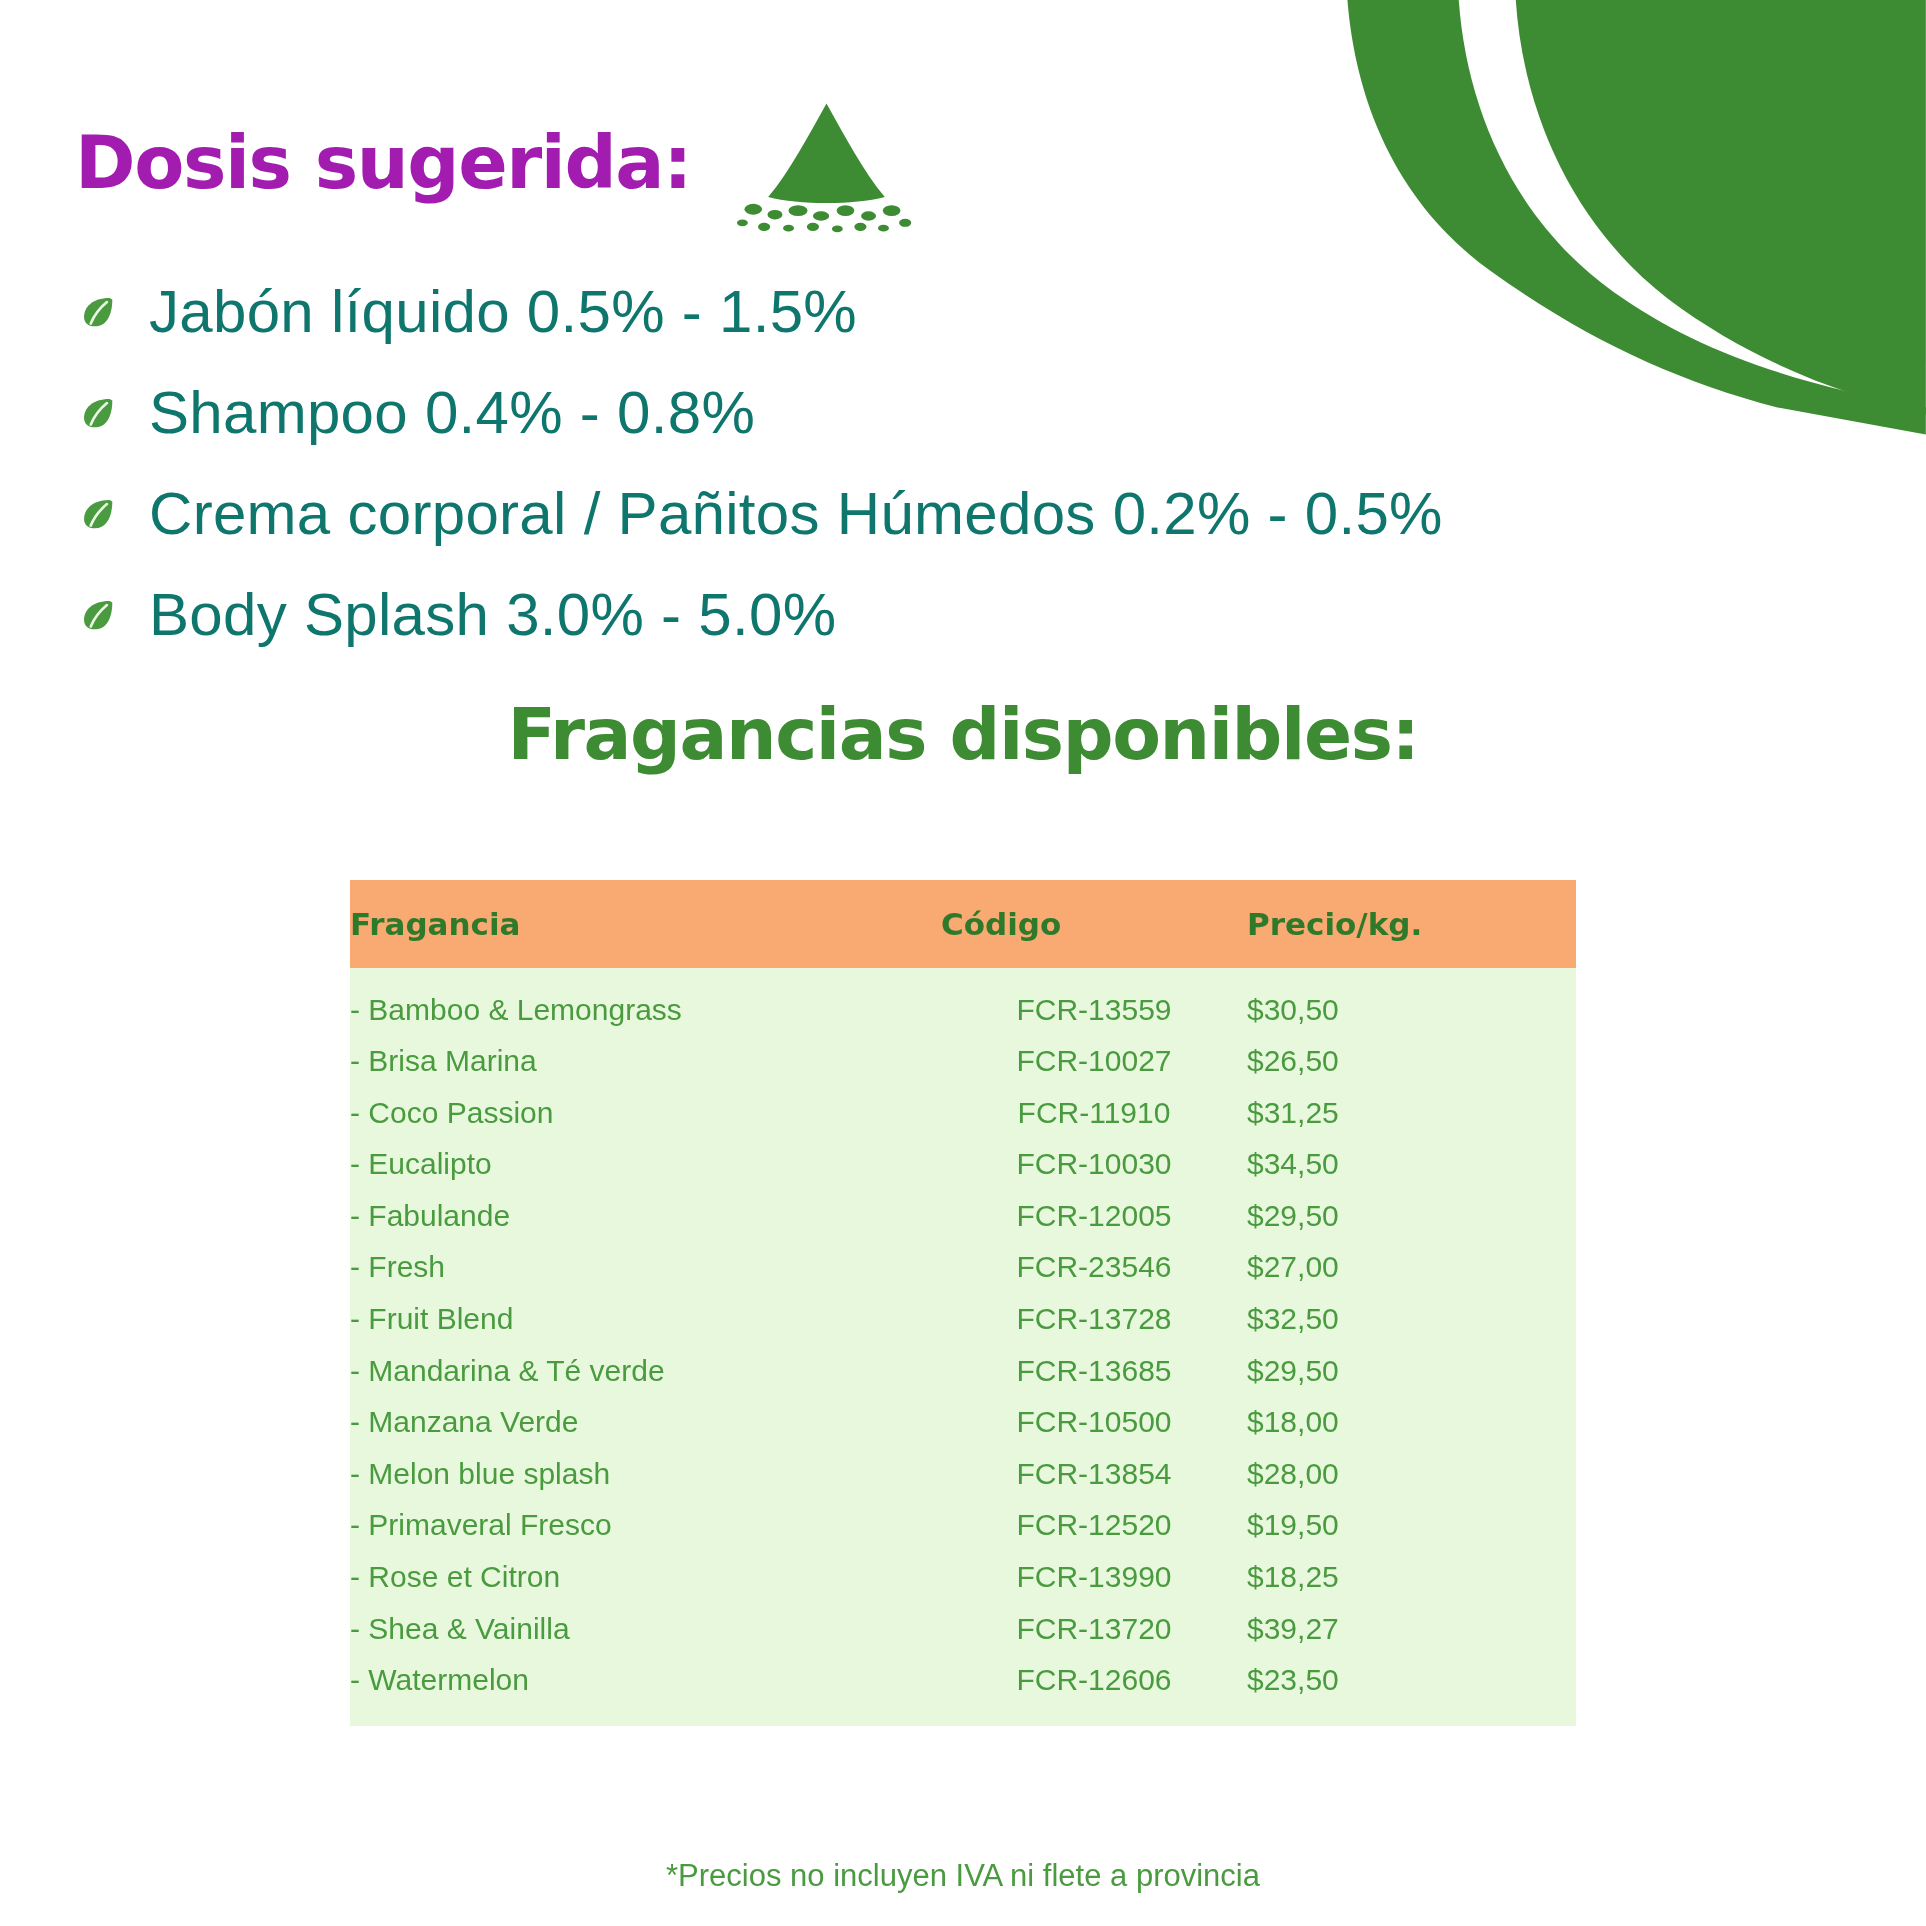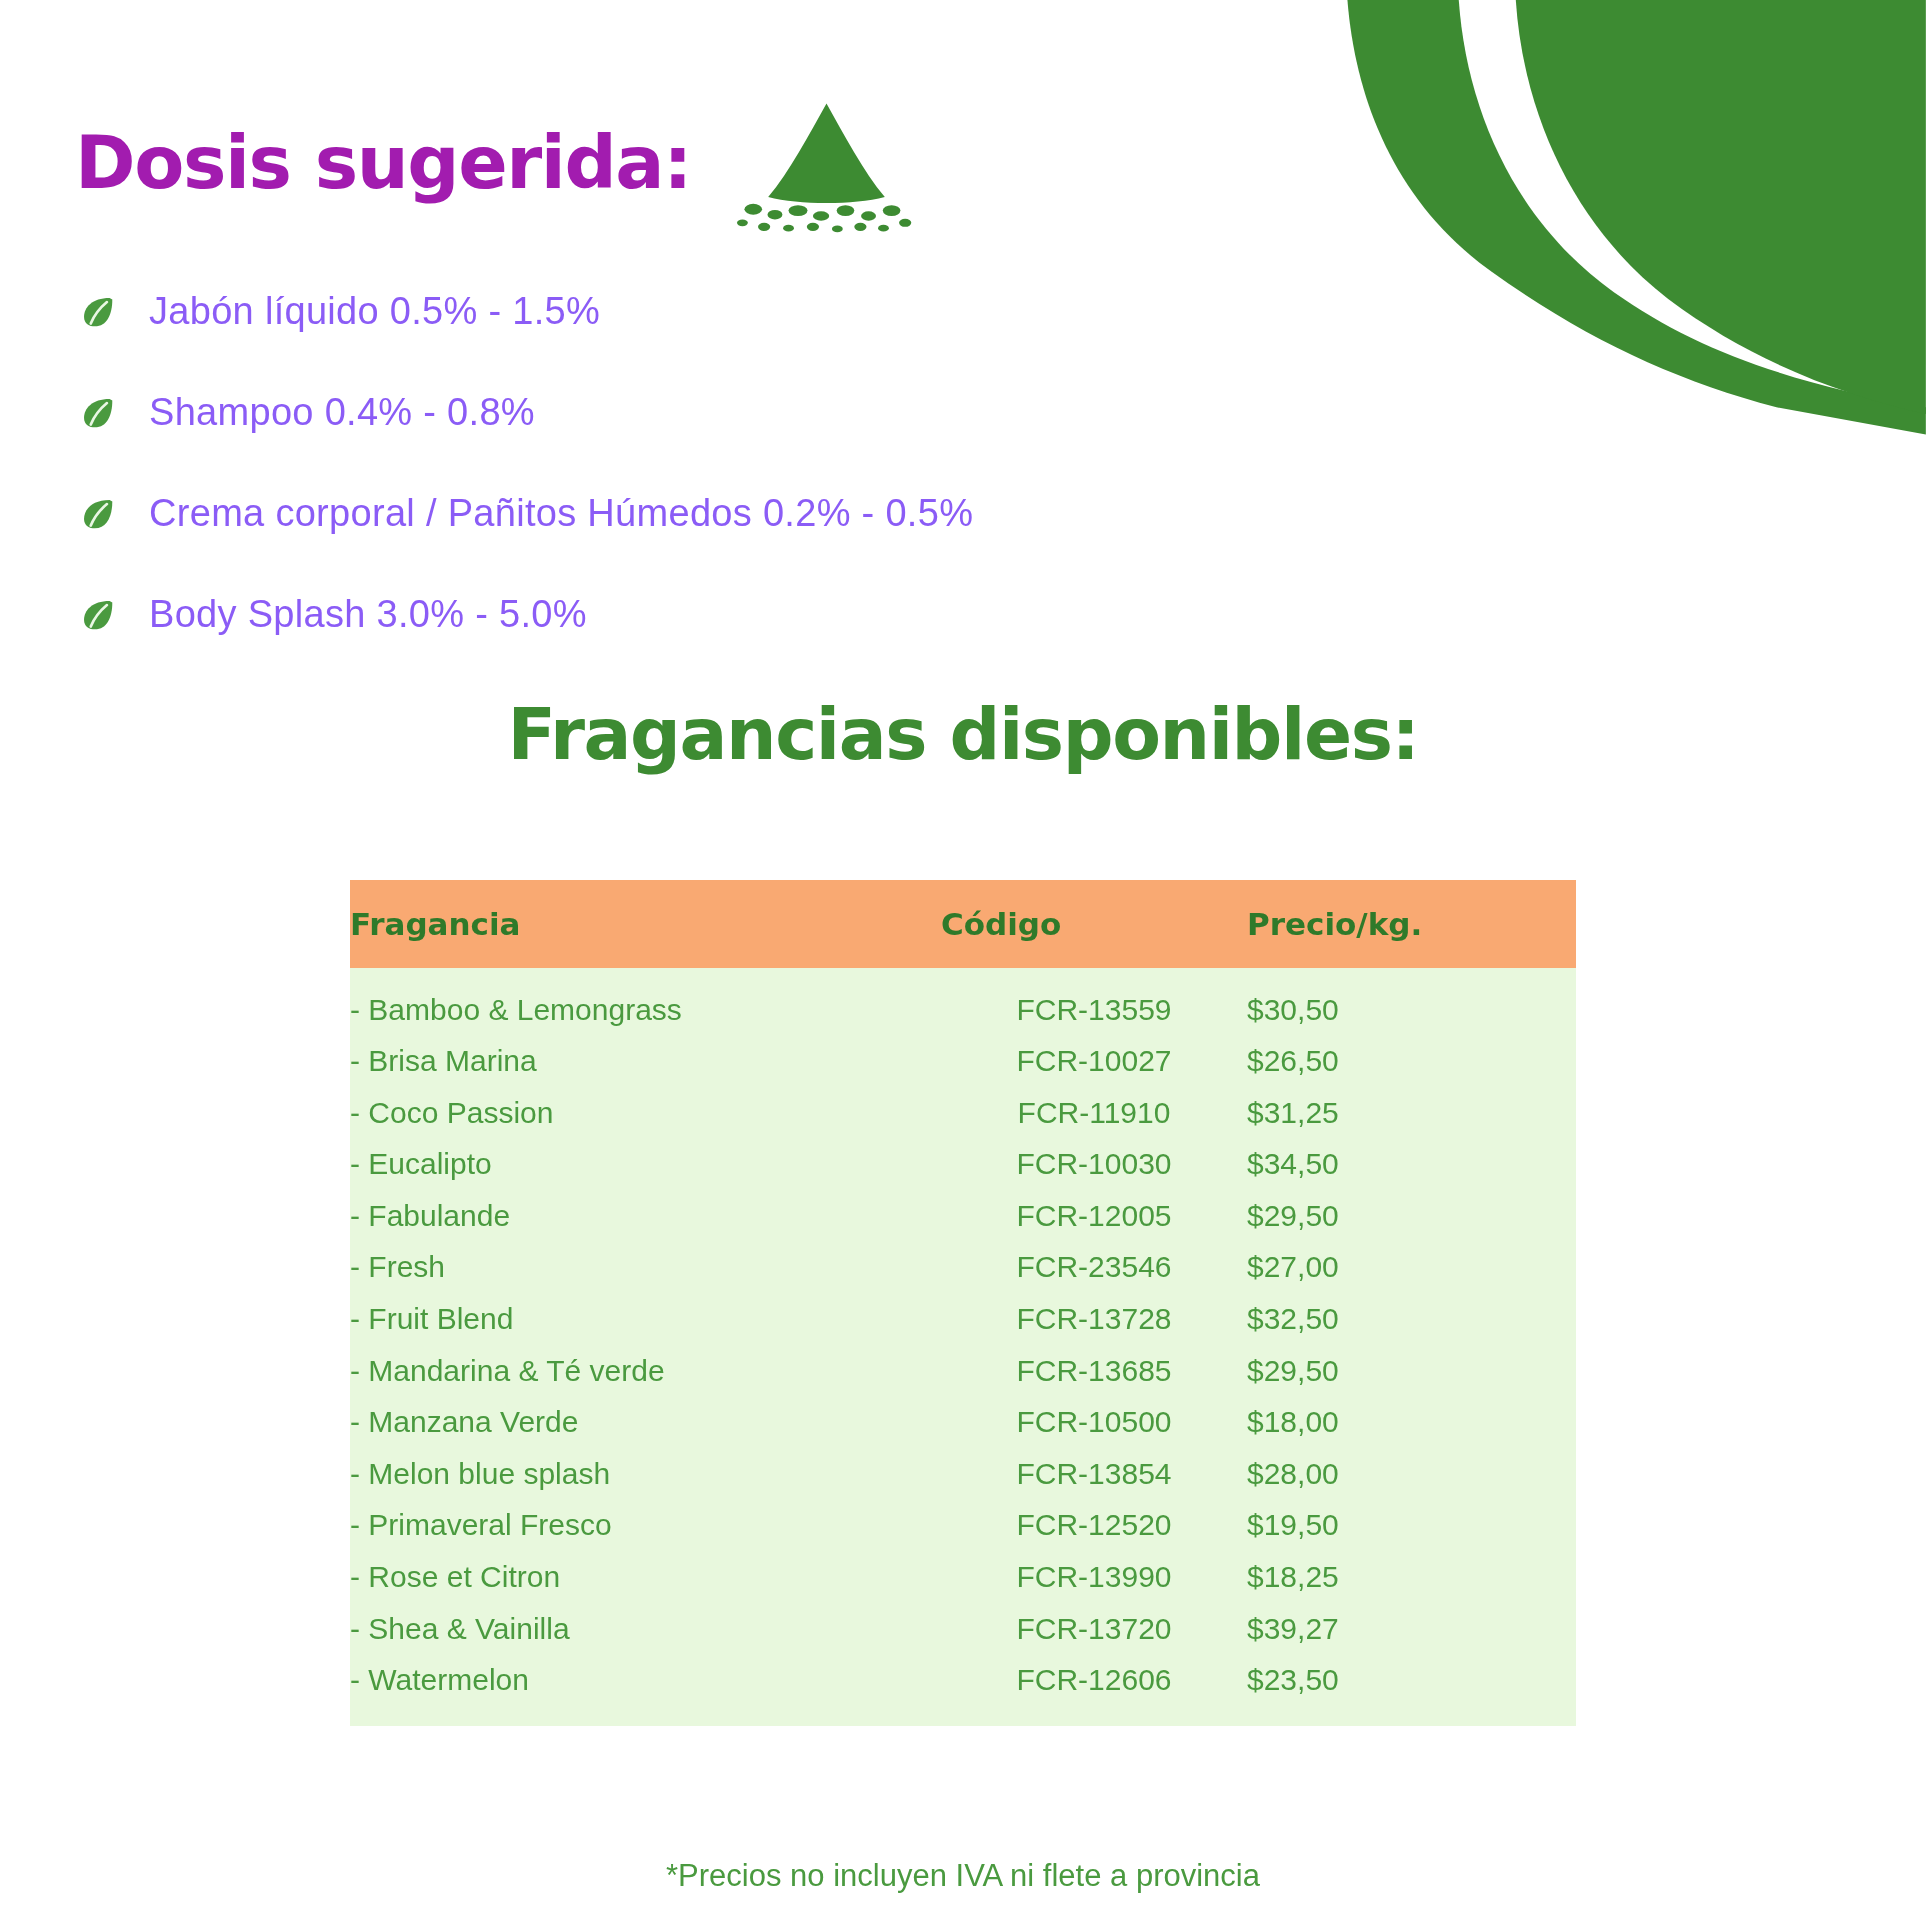--- a/index.html
+++ b/index.html
@@ -62,22 +62,22 @@
     height: 101px;
   }
   .leaf-bullet {
     width: 35px;
     height: 35px;
     flex: 0 0 35px;
     margin-right: 34px;
   }
   .dose-text {
     font-family: "Liberation Sans", sans-serif;
-    font-size: 38px;
-    color: #8b5cf6;
+    font-size: 60px;
+    color: #0f766e;
     letter-spacing: 0.3px;
     white-space: nowrap;
   }
 
   
   .frag-title {
     position: absolute;
     top: 693px;
     left: 0;
     width: 100%;

